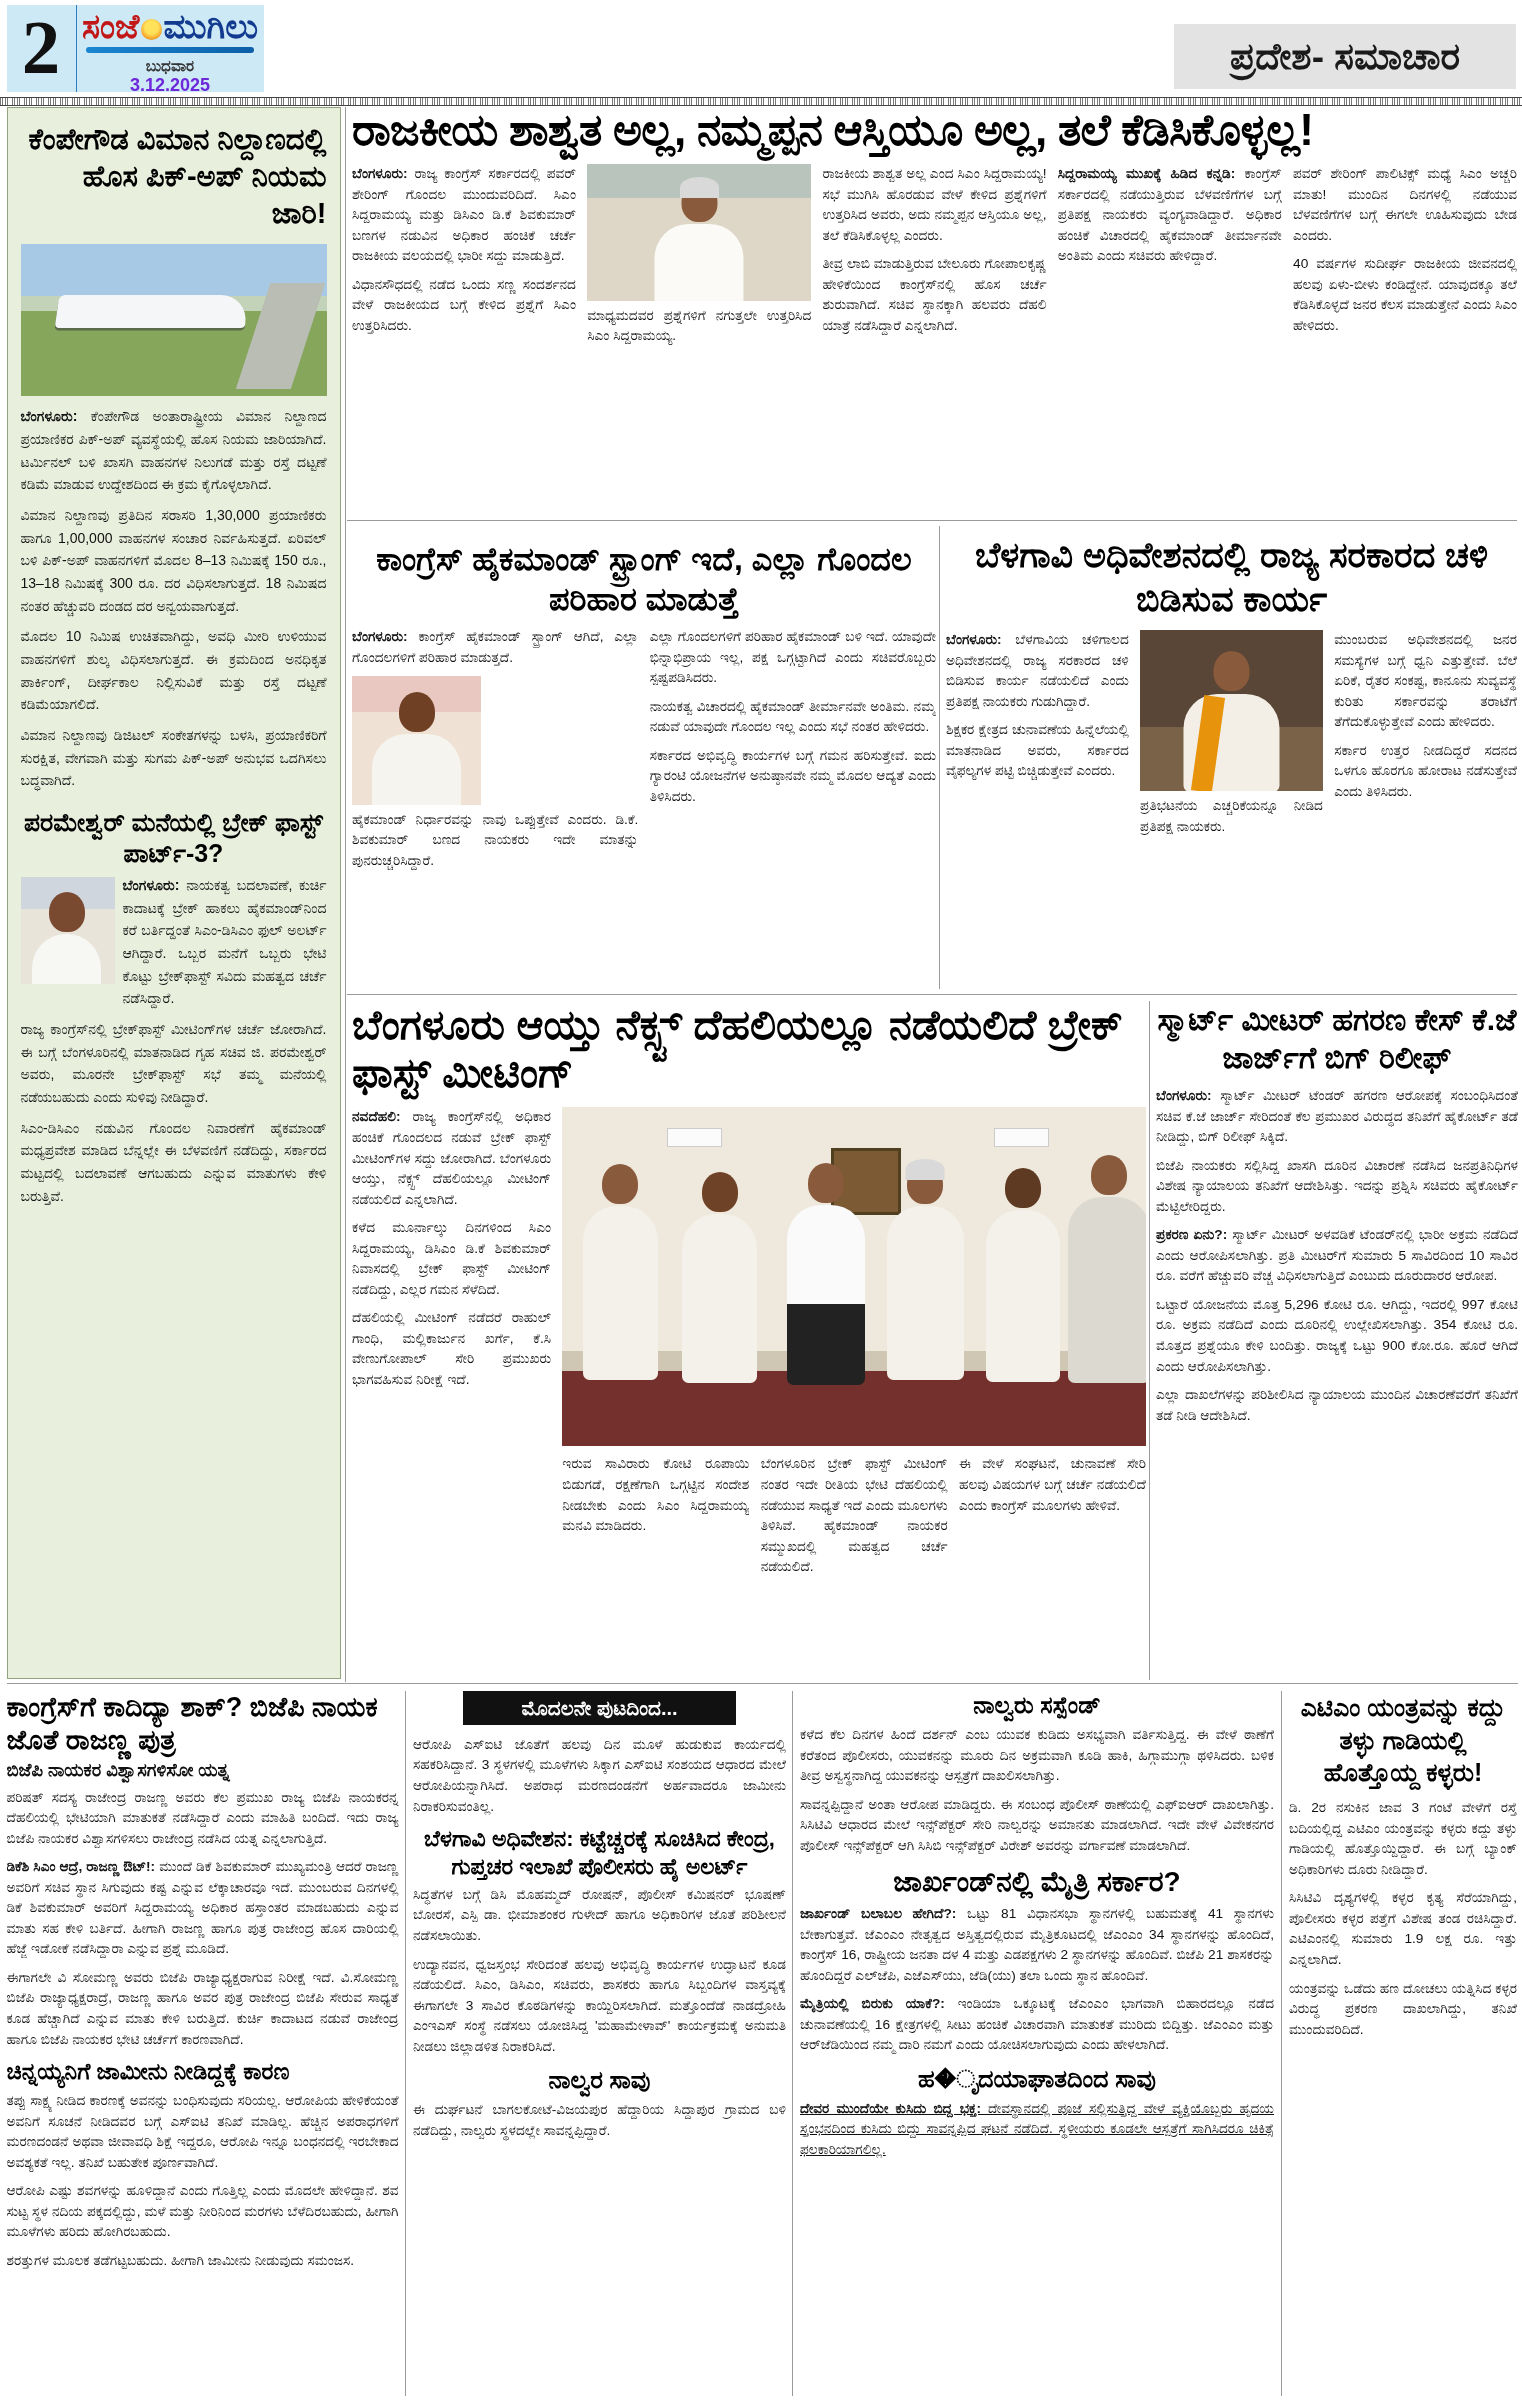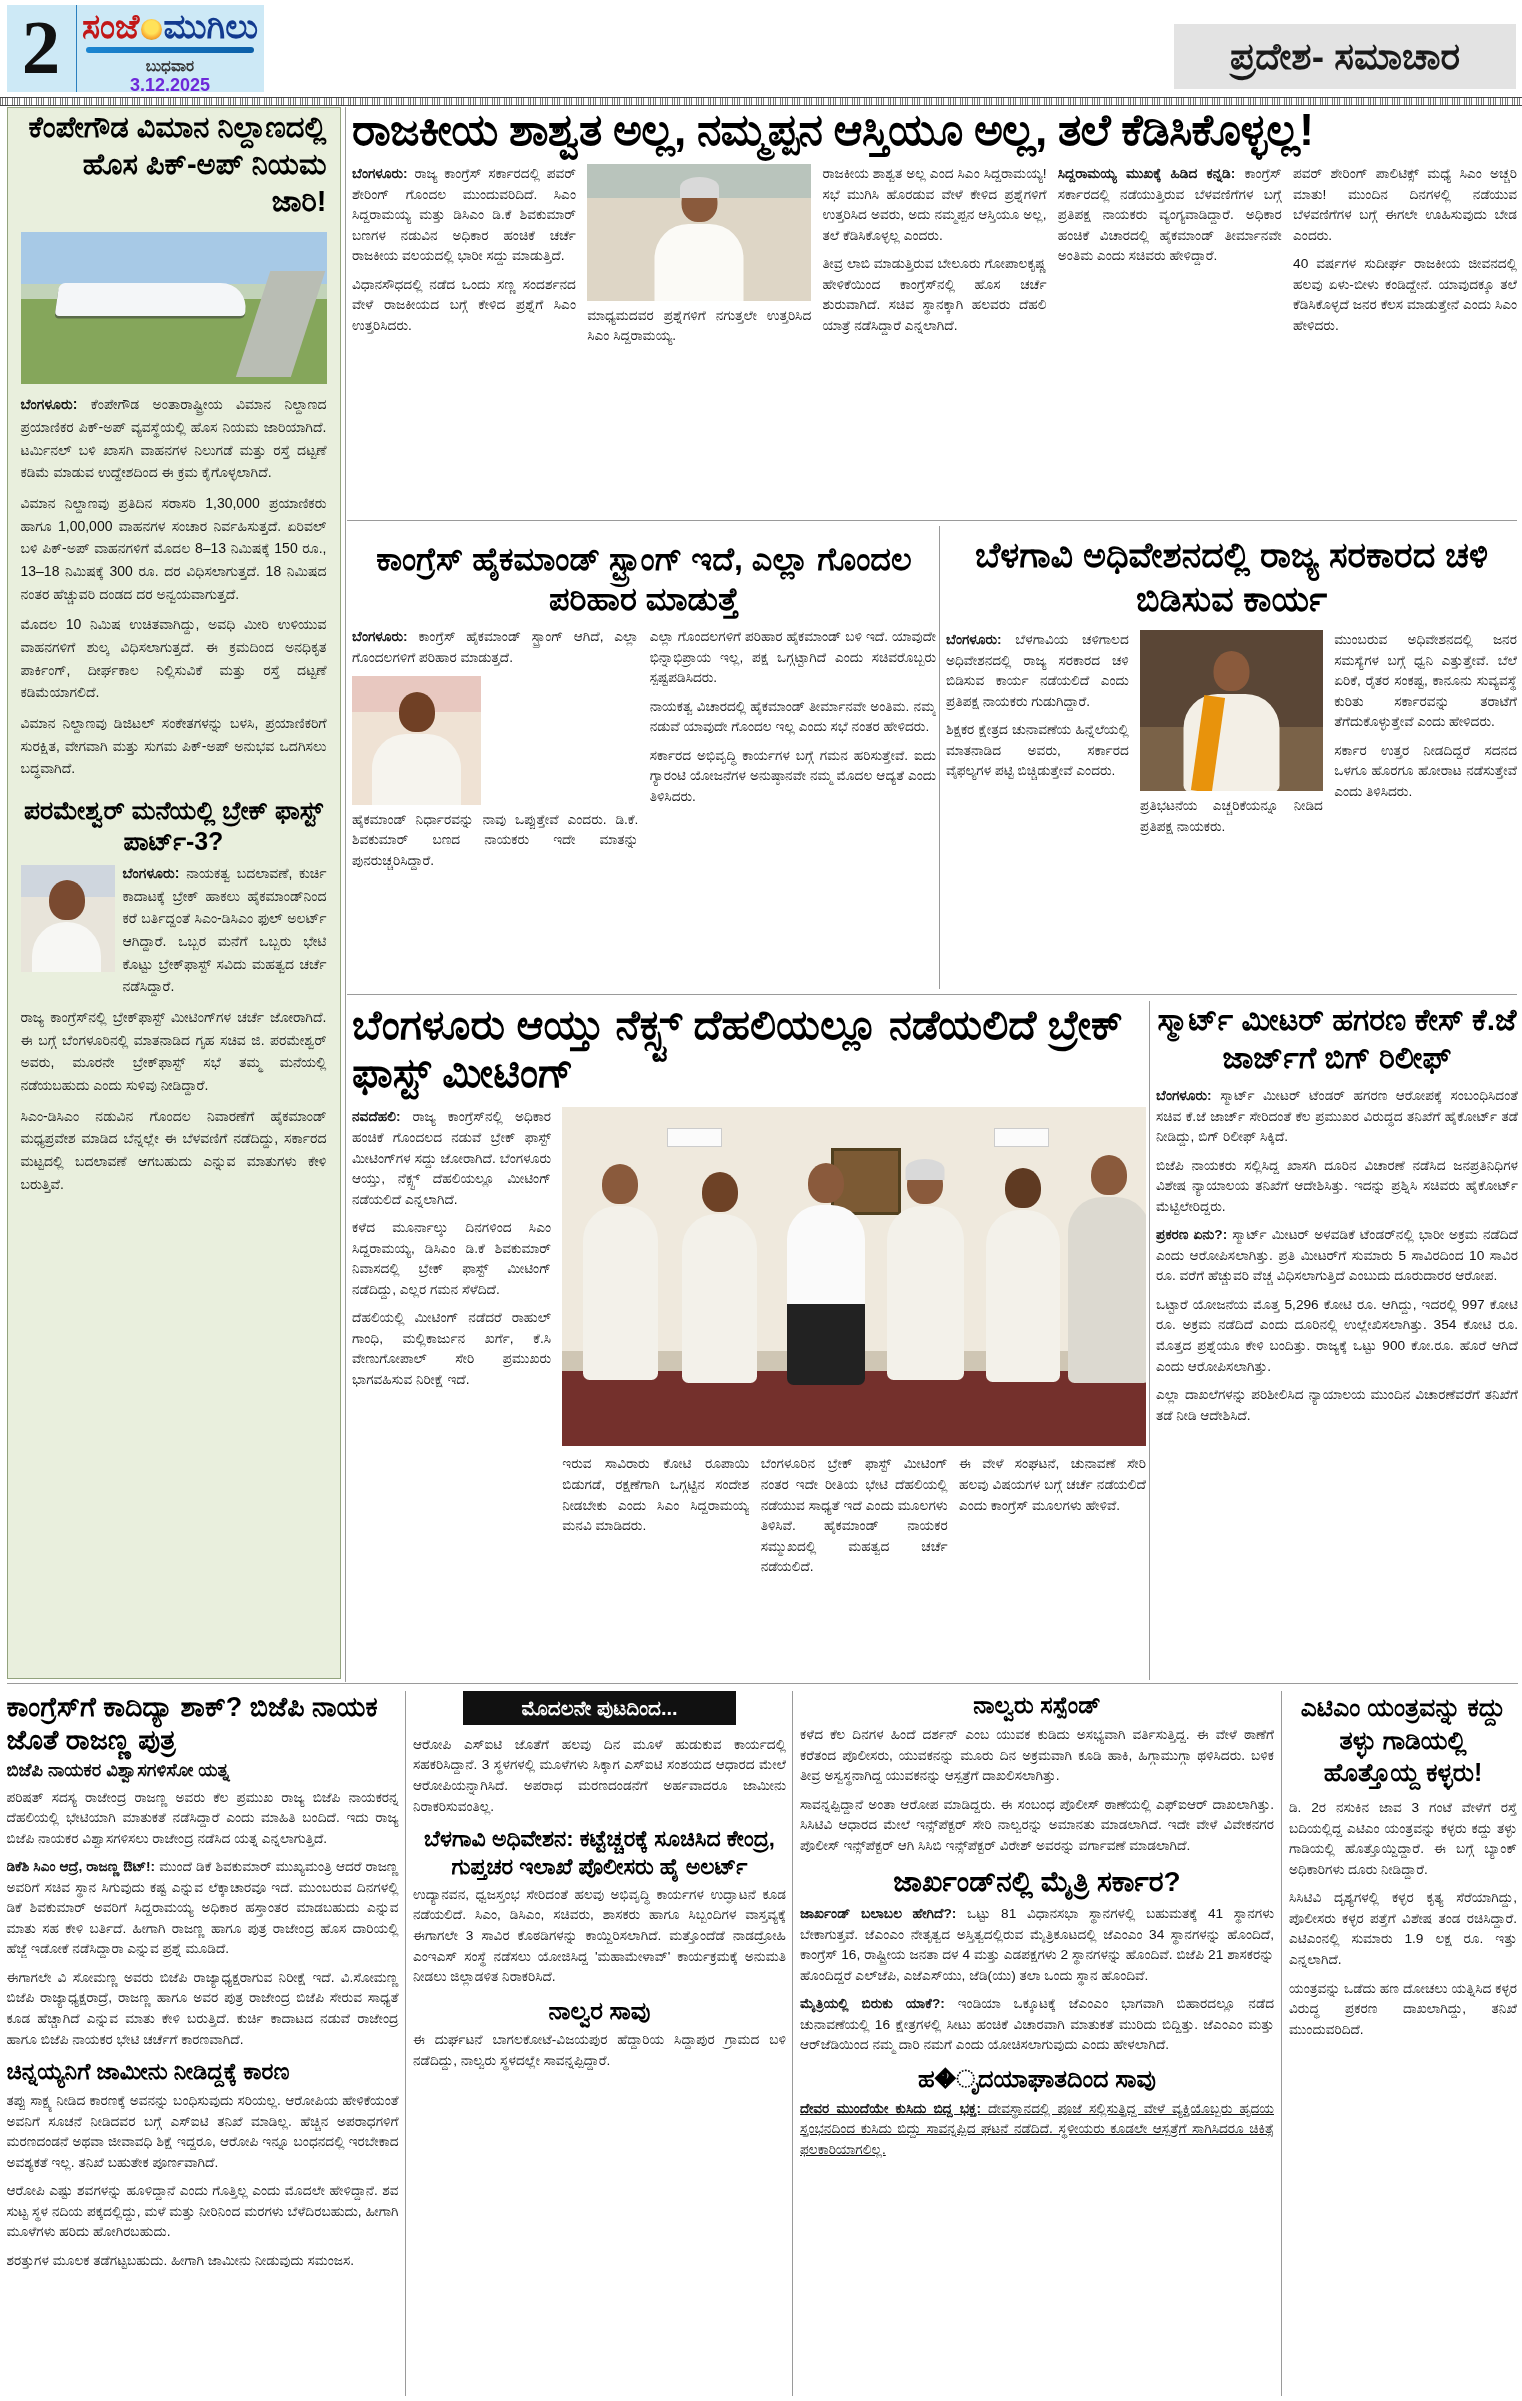--- a/index.html
+++ b/index.html
@@ -49,21 +49,21 @@
   .ph-airport{height:152px;background:linear-gradient(180deg,#a7c9e6 0 34%,#c2d3b9 34% 44%,#85a65b 44% 100%);}
   .ph-airport .terminal{position:absolute;left:12%;top:34%;width:62%;height:22%;background:#f4f6f8;
       border-radius:6.5px 32px 4.8px 4.8px;box-shadow:0 2.4px 0 #5a6b4a;transform:skewX(-8deg);}
   .ph-airport .road{position:absolute;right:6%;bottom:4%;width:18%;height:70%;background:#b9bdb4;transform:skewX(-18deg);}
   
   .ph-group{height:339px;background:linear-gradient(180deg,#efe9dd 0 72%,#cfc6b4 72% 78%,#74302c 78% 100%);}
   .ph-group .frame{position:absolute;left:46%;top:12%;width:11%;height:18%;background:#7c5a34;border:3.2px solid #51401f;}
   .ph-group .vent{position:absolute;top:6%;width:9%;height:5%;background:#fbfbfb;border:0.8px solid #ccc;}
   
   .greencol{position:absolute;left:6.5px;top:107px;width:334px;height:1572px;background:#e9efdd;
-            border:0.8px solid #93a37d;box-sizing:border-box;padding:1px 13px 0 13px;}
+            border:0.8px solid #93a37d;box-sizing:border-box;padding:13px 13px 0 13px;}
   .greencol .hl1{font-size:29px;text-align:right;line-height:1.28;}
   .greencol .body p{font-size:14px;line-height:1.62;}
   .hl-main{font-size:44px;line-height:1.12;letter-spacing:-0.8px;}
   .hl-2{font-size:32px;text-align:center;line-height:1.25;}
   .hl-3{font-size:35px;text-align:center;line-height:1.25;}
   .hl-4{font-size:41px;line-height:1.18;}
   .hl-5{font-size:30px;text-align:center;line-height:1.25;}
   .hl-shock{font-size:27px;line-height:1.22;}
   .kicker{font-size:18px;font-weight:bold;margin:3.2px 0 6.5px 0;}
   .blackbox{background:#111;color:#fff;font-weight:bold;font-size:20px;text-align:center;
@@ -296,20 +296,21 @@
 
   <div class="vline" style="left:405px;top:1691px;height:705px;"></div>
 
   <div class="art" style="left:413px;top:1691px;width:373px;height:704px;">
     <div class="blackbox">ಮೊದಲನೇ ಪುಟದಿಂದ...</div>
     <div class="body" style="font-size:13px;">
         <p>ಆರೋಪಿ ಎಸ್‌ಐಟಿ ಜೊತೆಗೆ ಹಲವು ದಿನ ಮೂಳೆ ಹುಡುಕುವ ಕಾರ್ಯದಲ್ಲಿ ಸಹಕರಿಸಿದ್ದಾನೆ. 3 ಸ್ಥಳಗಳಲ್ಲಿ ಮೂಳೆಗಳು ಸಿಕ್ಕಾಗ ಎಸ್‌ಐಟಿ ಸಂಶಯದ ಆಧಾರದ ಮೇಲೆ ಆರೋಪಿಯನ್ನಾಗಿಸಿದೆ. ಅಪರಾಧ ಮರಣದಂಡನೆಗೆ ಅರ್ಹವಾದರೂ ಜಾಮೀನು ನಿರಾಕರಿಸುವಂತಿಲ್ಲ.</p>
       </div>
     <div class="subhead" style="font-size:22px;text-align:center;">ಬೆಳಗಾವಿ ಅಧಿವೇಶನ: ಕಟ್ಟೆಚ್ಚರಕ್ಕೆ ಸೂಚಿಸಿದ ಕೇಂದ್ರ, ಗುಪ್ತಚರ ಇಲಾಖೆ ಪೊಲೀಸರು ಹೈ ಅಲರ್ಟ್</div>
     <div class="body" style="font-size:13px;">
+        <p>ಸಿದ್ಧತೆಗಳ ಬಗ್ಗೆ ಡಿಸಿ ಮೊಹಮ್ಮದ್ ರೋಷನ್, ಪೊಲೀಸ್ ಕಮಿಷನರ್ ಭೂಷಣ್ ಬೋರಸೆ, ಎಸ್ಪಿ ಡಾ. ಭೀಮಾಶಂಕರ ಗುಳೇದ್ ಹಾಗೂ ಅಧಿಕಾರಿಗಳ ಜೊತೆ ಪರಿಶೀಲನೆ ನಡೆಸಲಾಯಿತು.</p>
         <p>ಉದ್ಯಾನವನ, ಧ್ವಜಸ್ತಂಭ ಸೇರಿದಂತೆ ಹಲವು ಅಭಿವೃದ್ಧಿ ಕಾರ್ಯಗಳ ಉದ್ಘಾಟನೆ ಕೂಡ ನಡೆಯಲಿದೆ. ಸಿಎಂ, ಡಿಸಿಎಂ, ಸಚಿವರು, ಶಾಸಕರು ಹಾಗೂ ಸಿಬ್ಬಂದಿಗಳ ವಾಸ್ತವ್ಯಕ್ಕೆ ಈಗಾಗಲೇ 3 ಸಾವಿರ ಕೊಠಡಿಗಳನ್ನು ಕಾಯ್ದಿರಿಸಲಾಗಿದೆ. ಮತ್ತೊಂದೆಡೆ ನಾಡದ್ರೋಹಿ ಎಂಇಎಸ್ ಸಂಸ್ಥೆ ನಡೆಸಲು ಯೋಜಿಸಿದ್ದ 'ಮಹಾಮೇಳಾವ್' ಕಾರ್ಯಕ್ರಮಕ್ಕೆ ಅನುಮತಿ ನೀಡಲು ಜಿಲ್ಲಾಡಳಿತ ನಿರಾಕರಿಸಿದೆ.</p>
       </div>
     <div class="subhead" style="font-size:24px;">ನಾಲ್ವರ ಸಾವು</div>
     <div class="body" style="font-size:13px;">
         <p>ಈ ದುರ್ಘಟನೆ ಬಾಗಲಕೋಟೆ-ವಿಜಯಪುರ ಹೆದ್ದಾರಿಯ ಸಿದ್ದಾಪುರ ಗ್ರಾಮದ ಬಳಿ ನಡೆದಿದ್ದು, ನಾಲ್ವರು ಸ್ಥಳದಲ್ಲೇ ಸಾವನ್ನಪ್ಪಿದ್ದಾರೆ.</p>
       </div>
   </div>
 
   <div class="vline" style="left:792px;top:1691px;height:705px;"></div>
 

